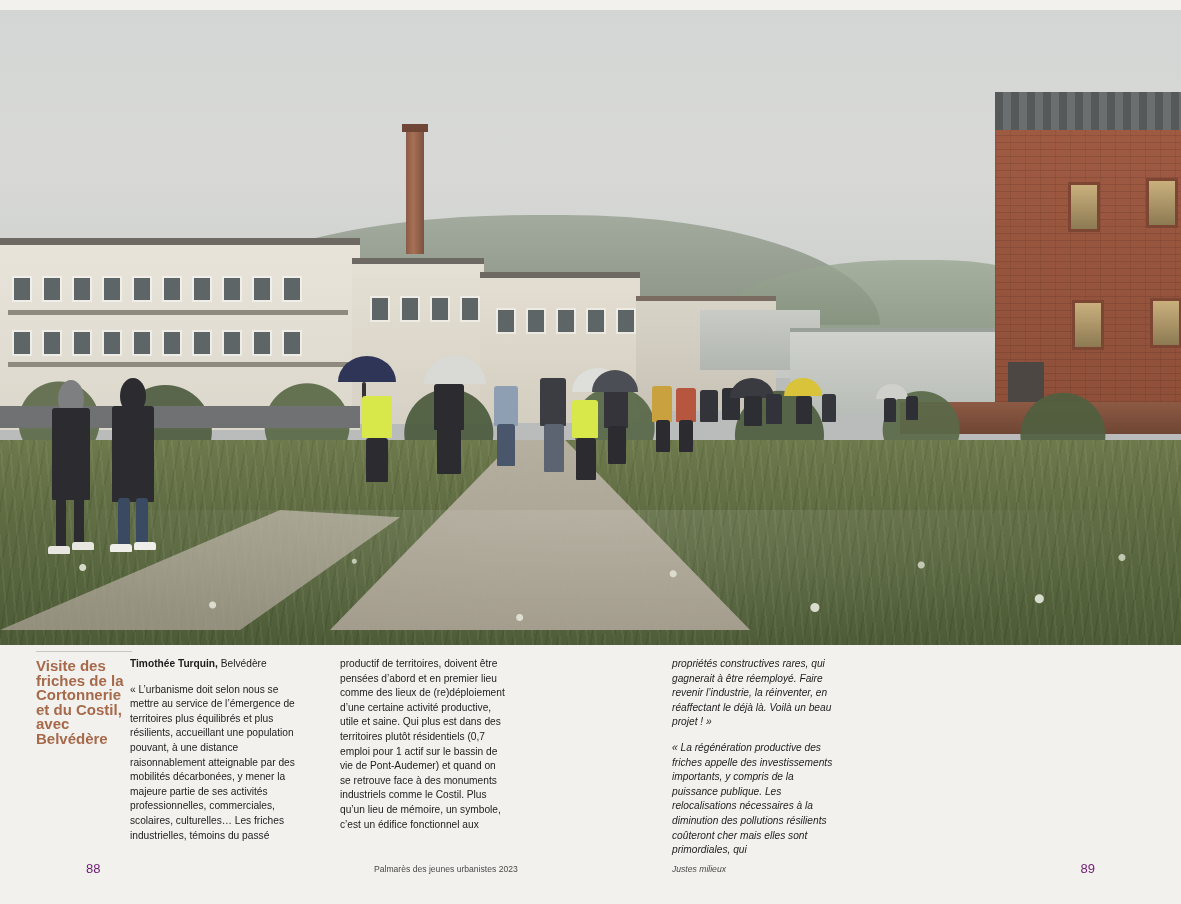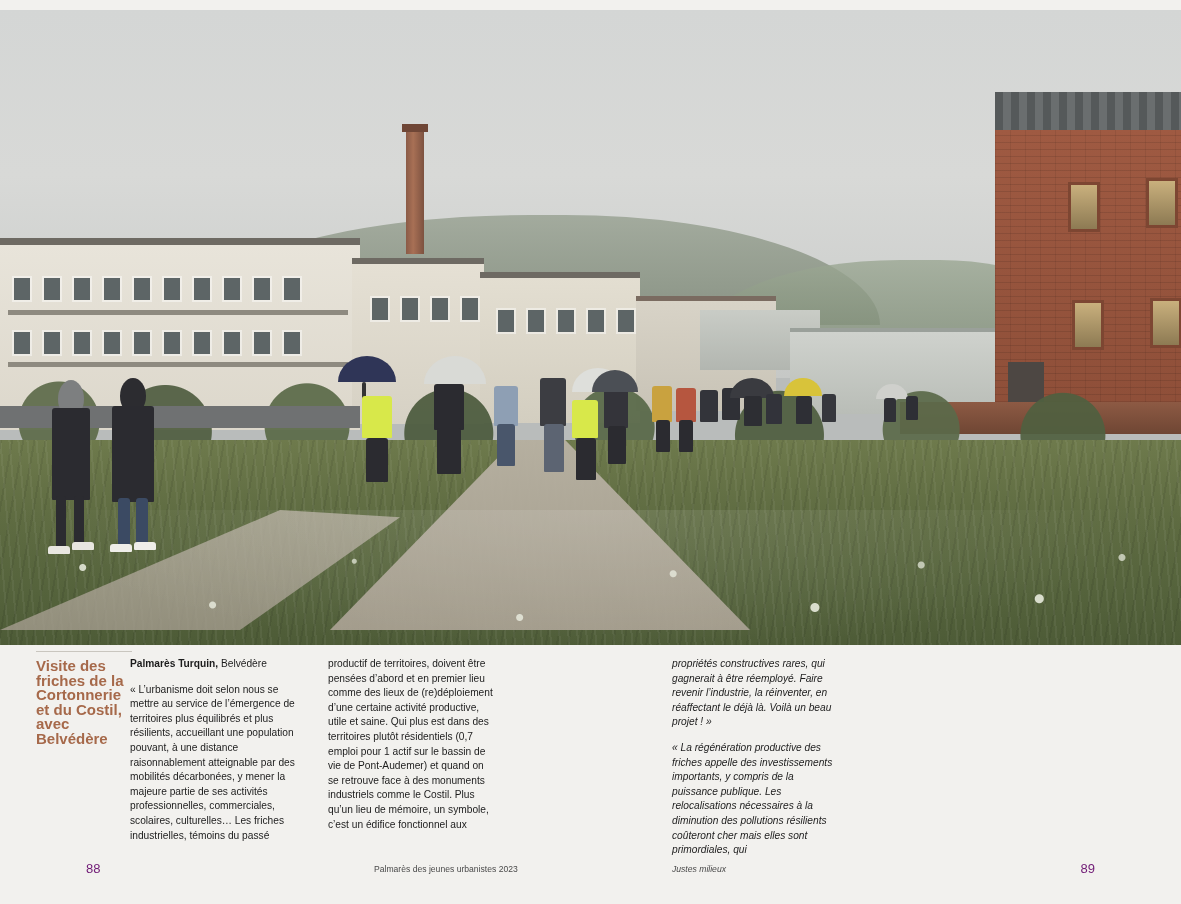--- a/index.html
+++ b/index.html
@@ -247,21 +247,21 @@
     top: 12px;
     width: 168px;
     font-size: 10.2px;
     line-height: 14.6px;
     color: #1c1c1c;
     text-align: left;
   }
   .col p { margin: 0 0 11px 0; }
   .byline { font-weight: bold; }
   .c1 { left: 130px; }
-  .c2 { left: 328px; }
+  .c2 { left: 340px; }
   .c3 { left: 672px; font-style: italic; }
   .c4 { left: 870px; }
   .pagenum {
     position: absolute;
     bottom: 28px;
     font-size: 13px;
     color: #701a75;
   }
   .pagenum.left { left: 86px; }
   .pagenum.right { right: 86px; }
@@ -419,21 +419,21 @@
   </div>
 
   <div class="text-area">
 
     <div class="rule" style="left:36px; top:6px; width:96px;"></div>
 
     <div class="caption">Visite des friches de la Cortonnerie et du Costil, avec Belvédère</div>
 
     <div class="col c1">
       <p>
-        <span class="byline">Palmarès Turquin,</span>
+        <span class="byline">Timothée Turquin,</span>
         <span class="org">Belvédère</span>
       </p>
       <p>« L’urbanisme doit selon nous se mettre au service de l’émergence de territoires plus équilibrés et plus résilients, accueillant une population pouvant, à une distance raisonnablement atteignable par des mobilités décarbonées, y mener la majeure partie de ses activités professionnelles, commerciales, scolaires, culturelles… Les friches industrielles, témoins du passé</p>
     </div>
 
     <div class="col c2">
       <p>productif de territoires, doivent être pensées d’abord et en premier lieu comme des lieux de (re)déploiement d’une certaine activité productive, utile et saine. Qui plus est dans des territoires plutôt résidentiels (0,7 emploi pour 1 actif sur le bassin de vie de Pont-Audemer) et quand on se retrouve face à des monuments industriels comme le Costil. Plus qu’un lieu de mémoire, un symbole, c’est un édifice fonctionnel aux</p>
     </div>
 
     <div class="col c3">

